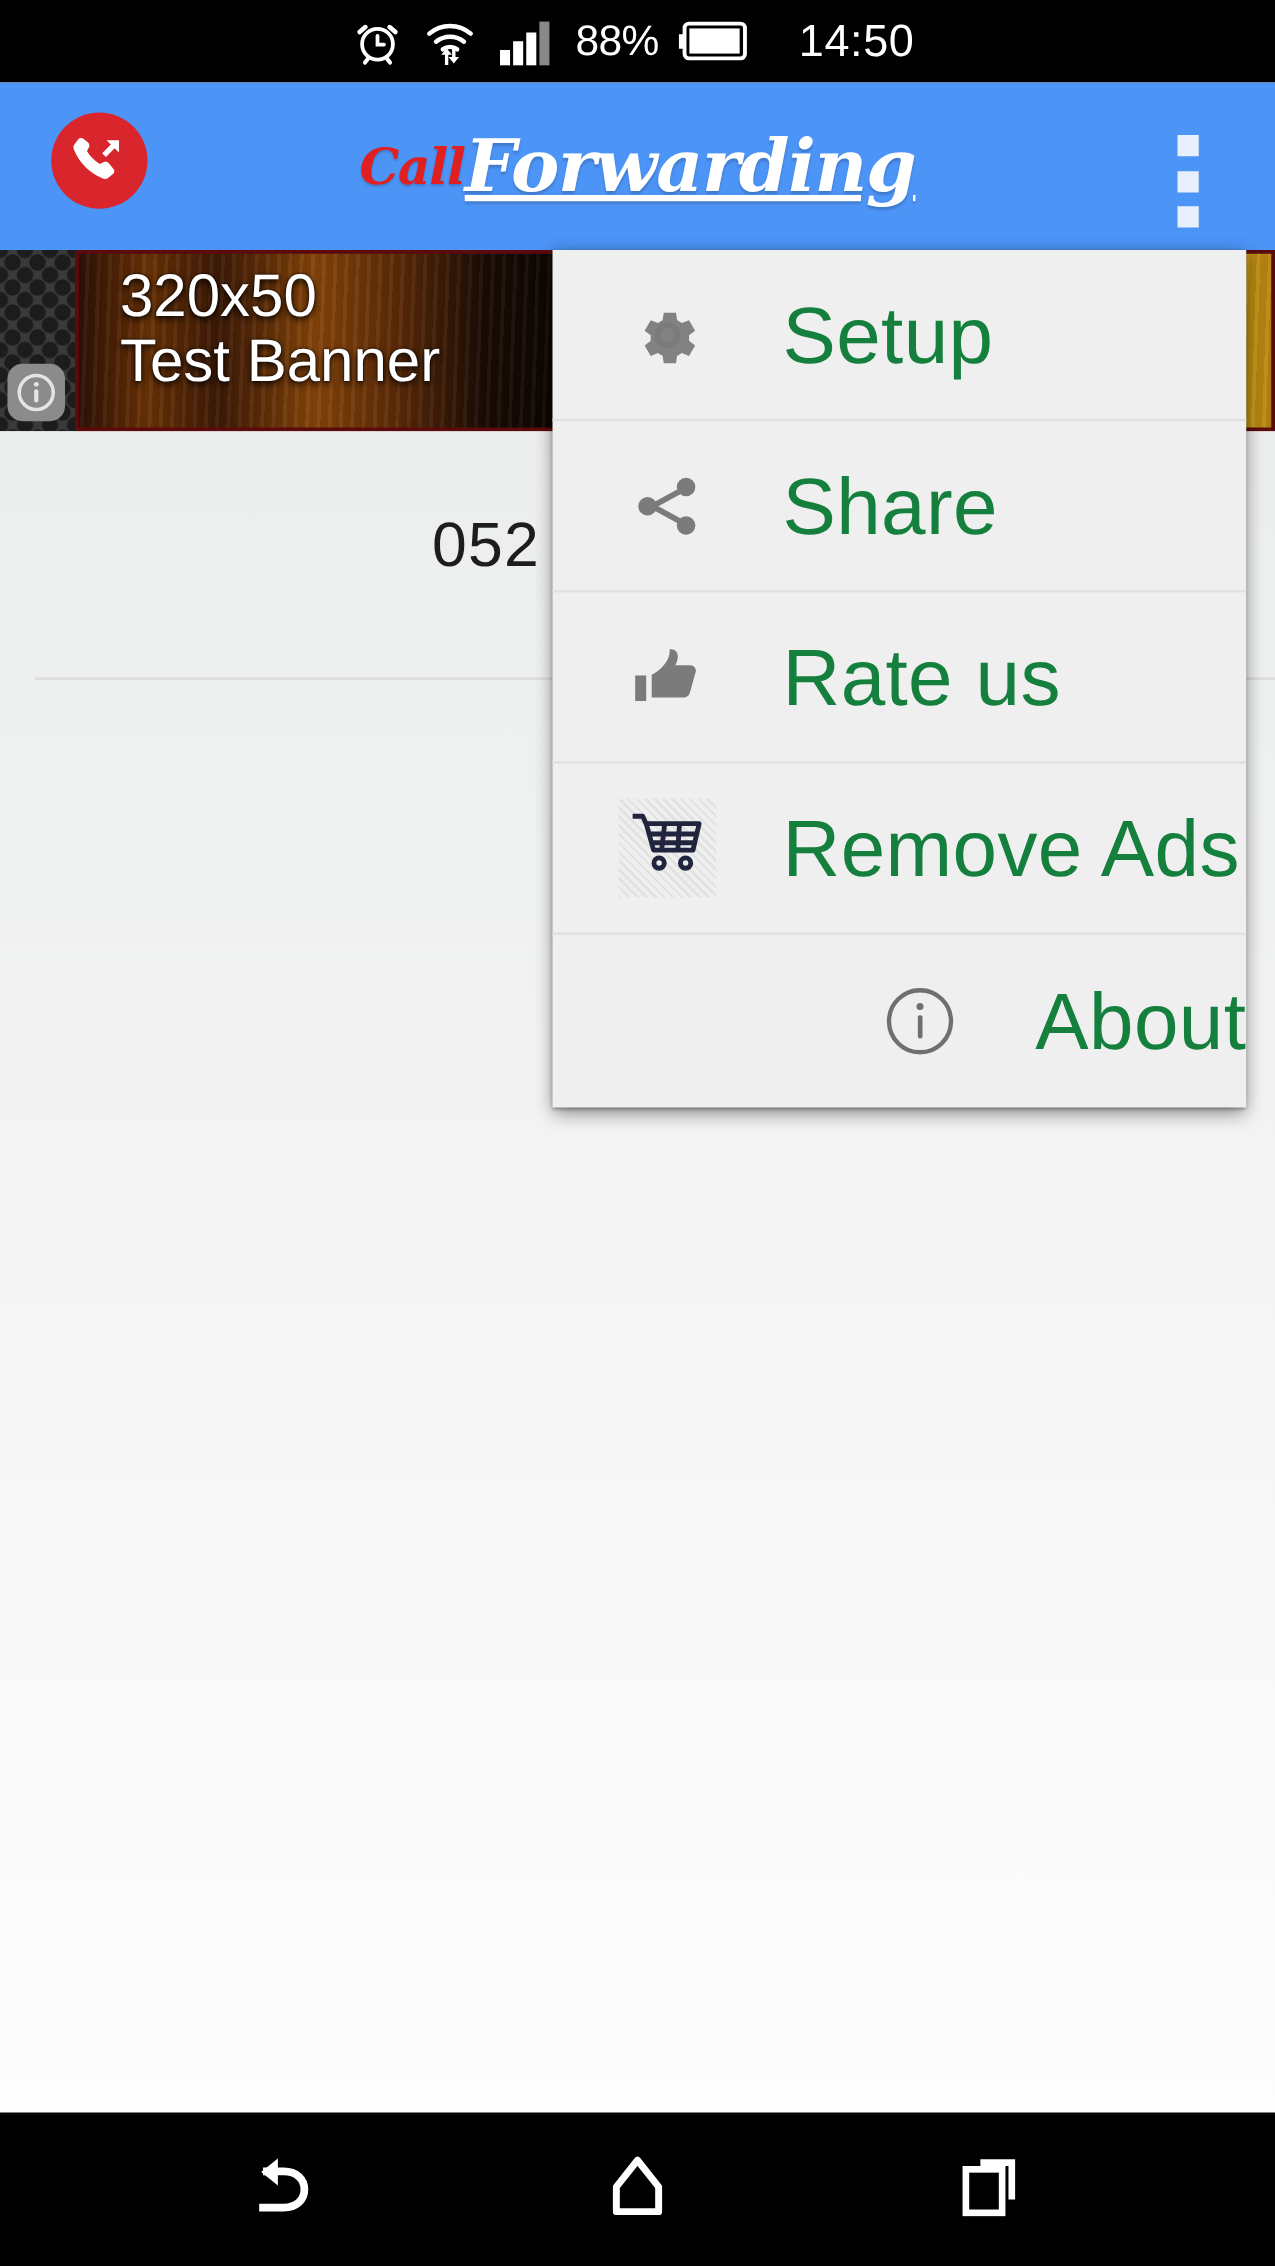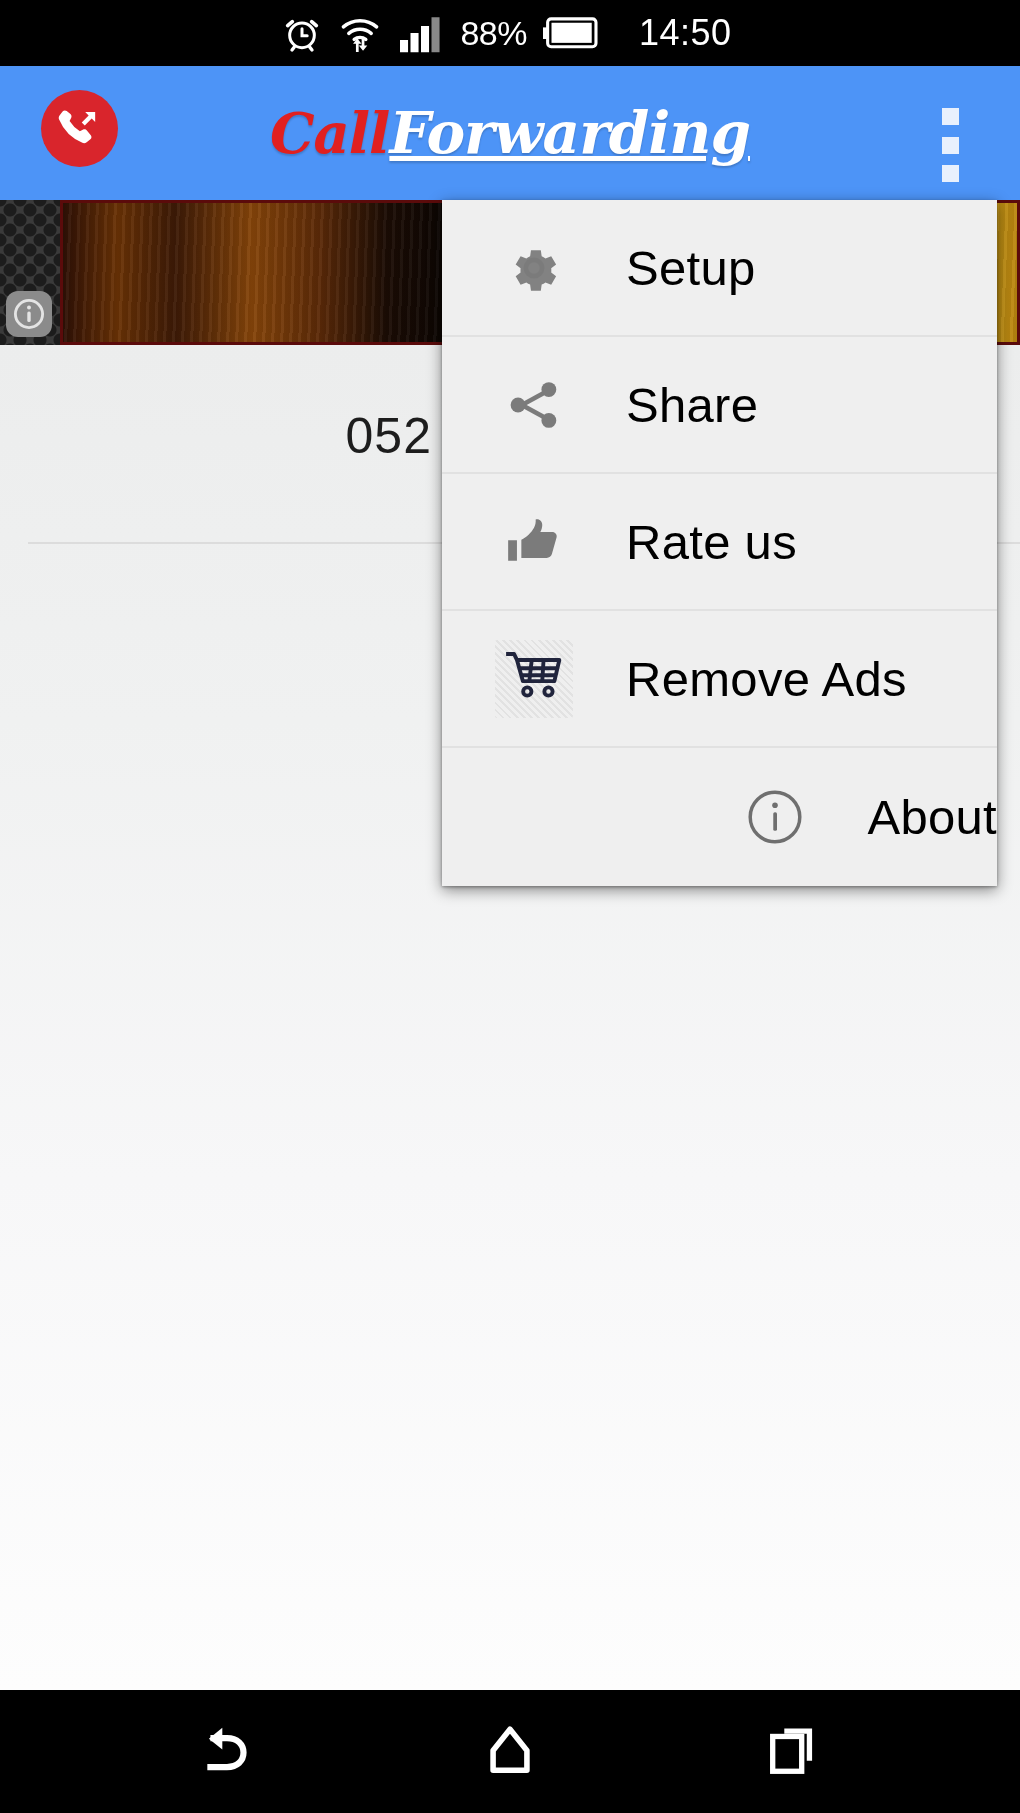--- a/index.html
+++ b/index.html
@@ -33,21 +33,21 @@
   .app-logo-circle{
     position:absolute;left:41px;top:24px;width:77px;height:77px;border-radius:50%;
     background:#d9252c;display:flex;align-items:center;justify-content:center;
   }
   .app-title{
     position:absolute;left:0;top:0;width:1020px;height:134px;
     display:flex;align-items:center;justify-content:center;
     font-family:"DejaVu Serif",serif;
   }
   .title-call{
-    color:#e02020;font-style:italic;font-weight:bold;font-size:56px;
+    color:#e02020;font-style:italic;font-weight:bold;font-size:40px;
     letter-spacing:-1px;
     text-shadow:0 2px 2px rgba(0,0,0,.18);
   }
   .title-fwd{
     color:#ffffff;font-style:italic;font-weight:bold;font-size:58px;
     letter-spacing:-1px;
     text-shadow:0 2px 2px rgba(0,0,0,.18);
     text-decoration:underline;
   }
   .overflow{
@@ -136,21 +136,21 @@
     position:relative;height:137px;display:flex;align-items:center;cursor:pointer;
     border-bottom:2px solid #e1e1e1;
     box-sizing:border-box;
   }
   .menu-item:last-child{border-bottom:none;height:138px;justify-content:flex-end;}
   .menu-icon{
     width:96px;margin-left:44px;display:flex;align-items:center;justify-content:center;
     flex:0 0 auto;
   }
   .menu-label{
-    font-size:49px;color:#000000;margin-left:44px;letter-spacing:.3px;white-space:nowrap;
+    font-size:64px;color:#15803d;margin-left:44px;letter-spacing:.3px;white-space:nowrap;
   }
   .cart-bg{
     background-image:
       repeating-linear-gradient(45deg, rgba(0,0,0,.055) 0 2px, transparent 2px 5px);
     padding:8px;border-radius:2px;
   }
 
   
   .navbar{
     position:absolute;left:0;bottom:0;width:1020px;height:123px;background:#000;
@@ -240,20 +240,24 @@
   <div class="banner">
     <div class="banner-art"></div>
     <div class="banner-border"></div>
     <div class="banner-left"></div>
     <div class="banner-info">
       <svg width="34" height="34" viewBox="0 0 24 24">
         <circle cx="12" cy="12" r="9.6" fill="none" stroke="#e4e4e4" stroke-width="2"></circle>
         <circle cx="12" cy="7.4" r="1.4" fill="#e4e4e4"></circle>
         <rect x="10.8" y="10.2" width="2.4" height="7.4" rx="1.1" fill="#e4e4e4"></rect>
       </svg>
+    </div>
+    <div class="banner-text">
+      <div>320x50</div>
+      <div>Test Banner</div>
     </div>
   </div>
 
   <div class="content">
     <div class="list-row">
       <div class="list-row-number">052</div>
       <div class="list-divider"></div>
     </div>
 
     <div class="fab fab-disable">

